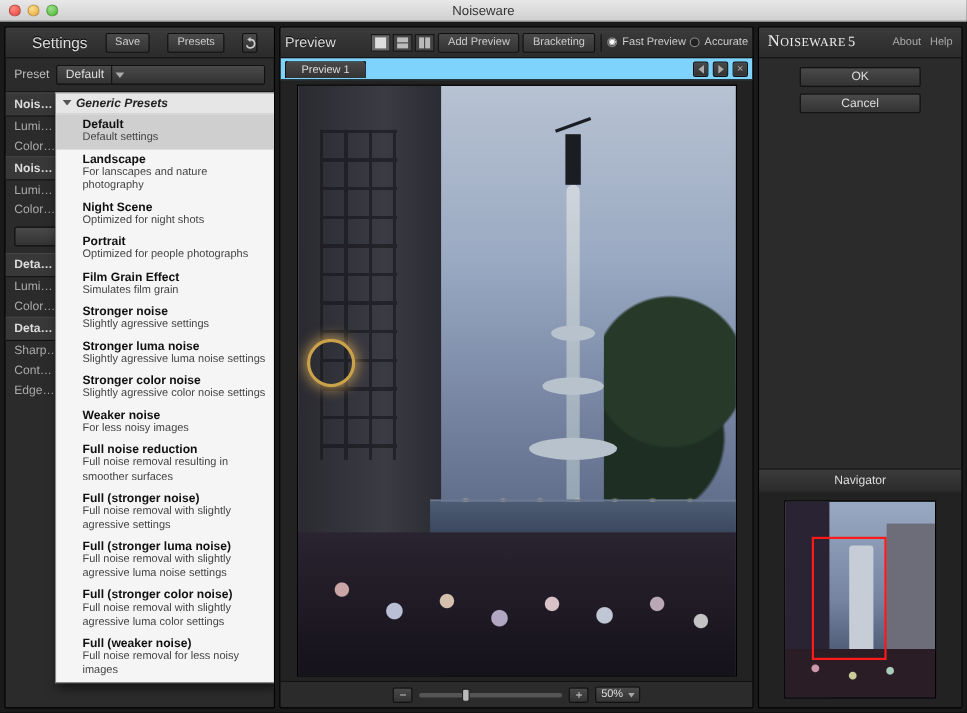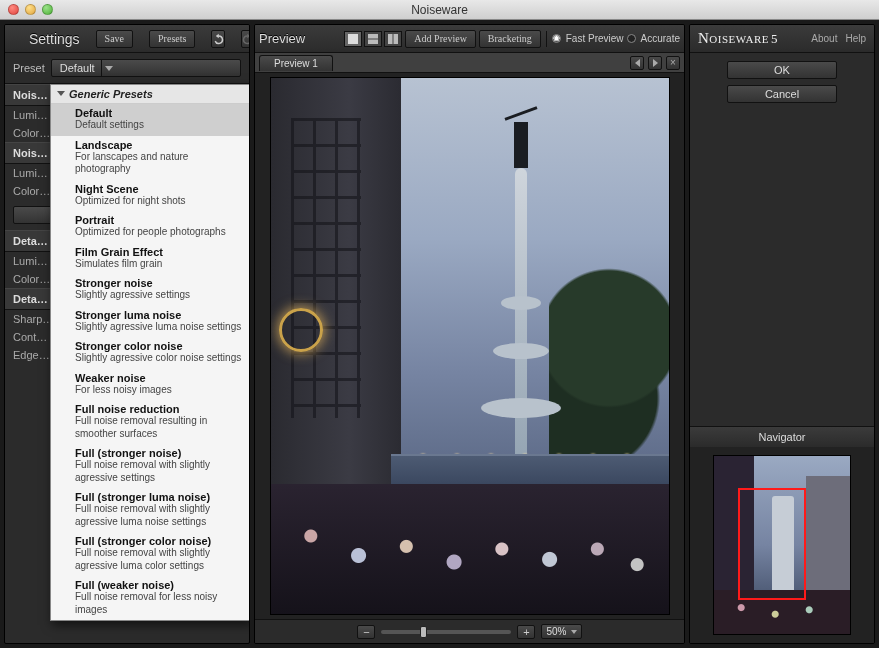--- a/index.html
+++ b/index.html
@@ -71,21 +71,20 @@
   .tb-btn {
     background: linear-gradient(#4a4a4a, #333);
     border: 1px solid #111;
     border-radius: 2px;
     color: #ccc;
     font-size: 10px;
     padding: 2px 8px;
     height: 18px;
     display: flex; align-items: center; justify-content: center;
     cursor: pointer;
-    font-family: Liberation Serif, serif;
   }
   .tb-btn.icon { width: 20px; padding: 0; }
   .tb-sep { width: 1px; height: 16px; background: #111; margin: 0 2px; }
 
   
   .preset-row {
     display: flex; align-items: center; gap: 6px;
     padding: 6px 8px;
     border-bottom: 1px solid #111;
   }
@@ -182,21 +181,21 @@
   .view-mode .vm {
     width: 18px; height: 16px;
     background: #444; border:1px solid #111;
     display:flex; align-items:center; justify-content:center;
   }
   .vm.active { background:#666; }
   .vm svg { width:12px; height:12px; }
 
   .tabstrip {
     height: 20px;
-    background: #404040;
+    background: #7dd3fc;
     display: flex; align-items: center;
     padding: 0 4px;
     border-bottom: 1px solid #111;
     gap: 4px;
   }
   .tab {
     background: linear-gradient(#4a4a4a,#333);
     border: 1px solid #111; border-bottom: none;
     border-radius: 3px 3px 0 0;
     padding: 2px 14px; font-size: 10px; color:#ddd;

